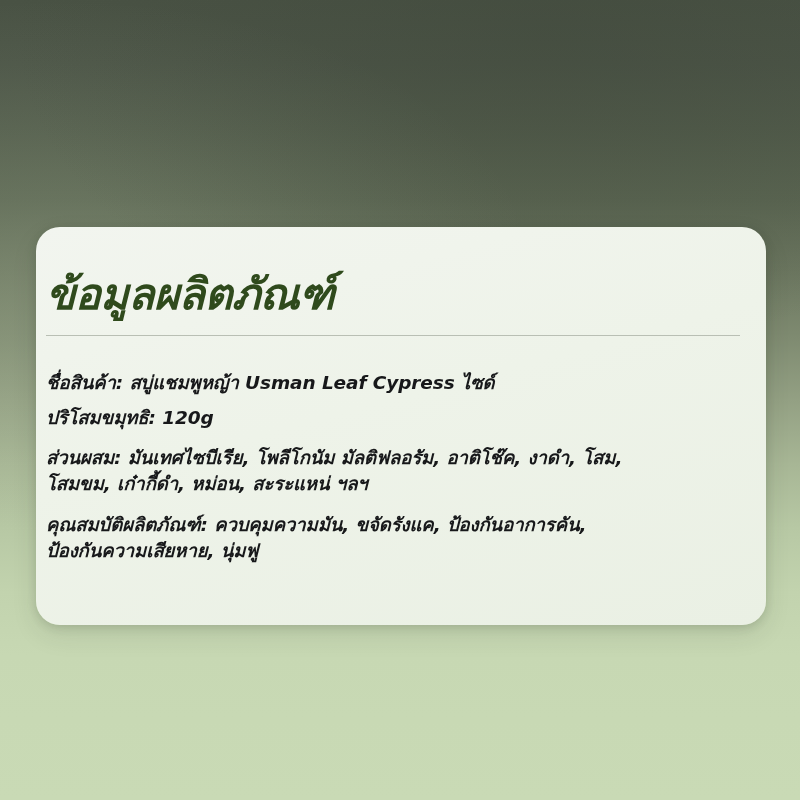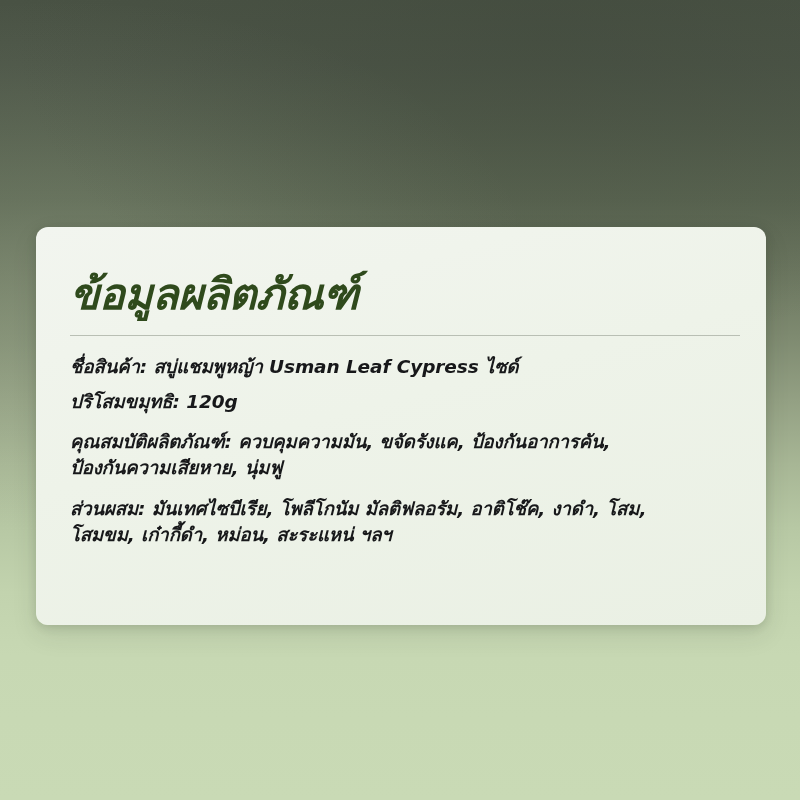--- a/index.html
+++ b/index.html
@@ -50,26 +50,26 @@
   }
 
   
   .card {
     position: absolute;
     left: 36px;
     top: 227px;
     width: 730px;
     height: 398px;
     background: linear-gradient(165deg, #f2f5ef 0%, #eef3e9 45%, #eaf0e4 100%);
-    border-radius: 12px;
+    border-radius: 24px;
     box-shadow:
       0 2px 10px rgba(40, 52, 36, 0.17),
       0 10px 26px rgba(40, 52, 36, 0.10);
     box-sizing: border-box;
-    padding: 44px 26px 20px 34px;
+    padding: 44px 26px 20px 10px;
   }
 
   .card-title {
     font-family: "DejaVu Sans", "Liberation Sans", sans-serif;
     font-weight: 700;
     font-style: italic;
     font-size: 43px;
     line-height: 1.08;
     letter-spacing: -0.5px;
     color: #2f4a1c;
@@ -79,21 +79,21 @@
   }
 
   .divider {
     margin-top: 18px;
     height: 1px;
     width: 100%;
     background: #b9bfb4;
   }
 
   .body-block {
-    margin-top: 18px;
+    margin-top: 34px;
   }
 
   .line {
     font-family: "DejaVu Sans", "Liberation Sans", sans-serif;
     font-weight: 600;
     font-style: italic;
     font-size: 18.5px;
     line-height: 1.42;
     color: #17181a;
     letter-spacing: -0.1px;
@@ -117,24 +117,24 @@
 
     <div class="divider"></div>
 
     <div class="body-block">
 
       <div class="line">ชื่อสินค้า: สบู่แชมพูหญ้า Usman Leaf Cypress ไซด์</div>
 
       <div class="line para-tight">ปริโสมขมุทธิ: 120g</div>
 
       <div class="para">
-        <div class="line">คุณสมบัติผลิตภัณฑ์: ควบคุมความมัน, ขจัดรังแค, ป้องกันอาการคัน,</div>
-        <div class="line">ป้องกันความเสียหาย, นุ่มฟู</div>
+        <div class="line">ส่วนผสม: มันเทศไซบีเรีย, โพลีโกนัม มัลติฟลอรัม, อาติโช๊ค, งาดำ, โสม,</div>
+        <div class="line">โสมขม, เก๋ากี้ดำ, หม่อน, สะระแหน่ ฯลฯ</div>
       </div>
 
       <div class="para">
-        <div class="line">ส่วนผสม: มันเทศไซบีเรีย, โพลีโกนัม มัลติฟลอรัม, อาติโช๊ค, งาดำ, โสม,</div>
-        <div class="line">โสมขม, เก๋ากี้ดำ, หม่อน, สะระแหน่ ฯลฯ</div>
+        <div class="line">คุณสมบัติผลิตภัณฑ์: ควบคุมความมัน, ขจัดรังแค, ป้องกันอาการคัน,</div>
+        <div class="line">ป้องกันความเสียหาย, นุ่มฟู</div>
       </div>
 
     </div>
   </div>
 </div>
 
 </body></html>

